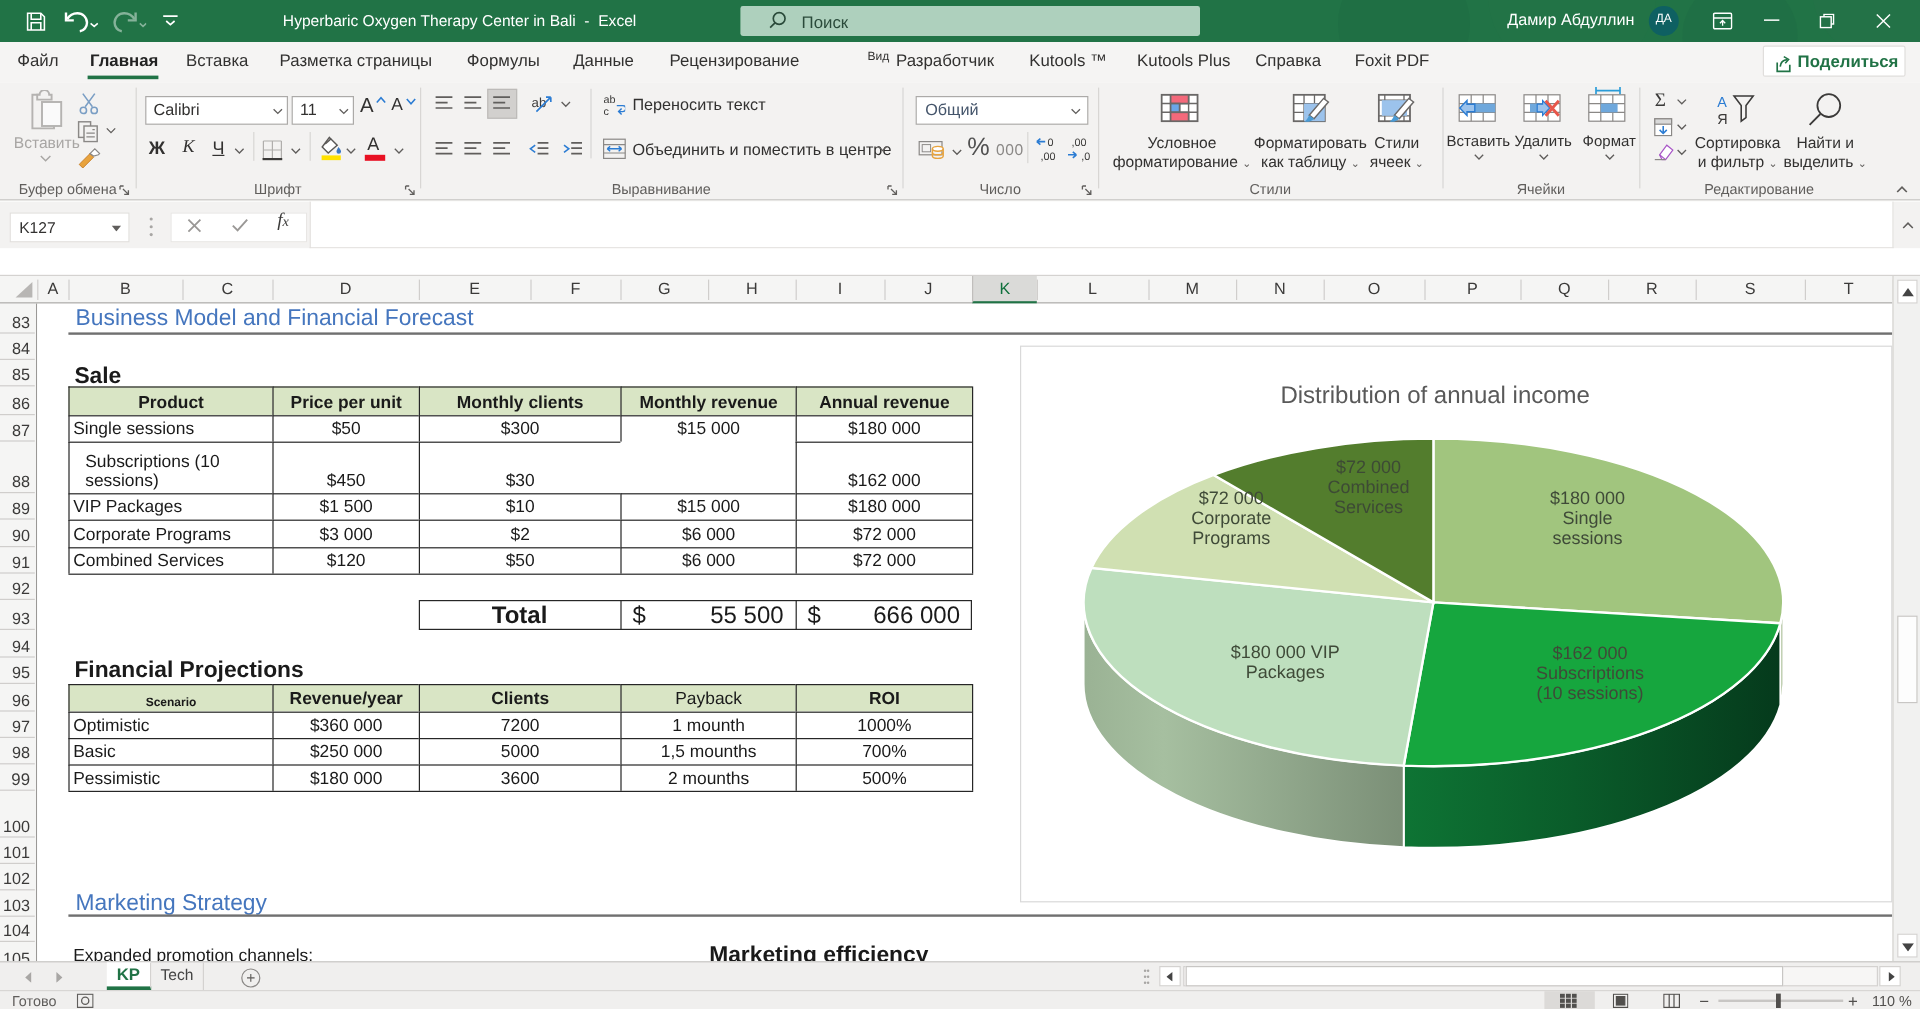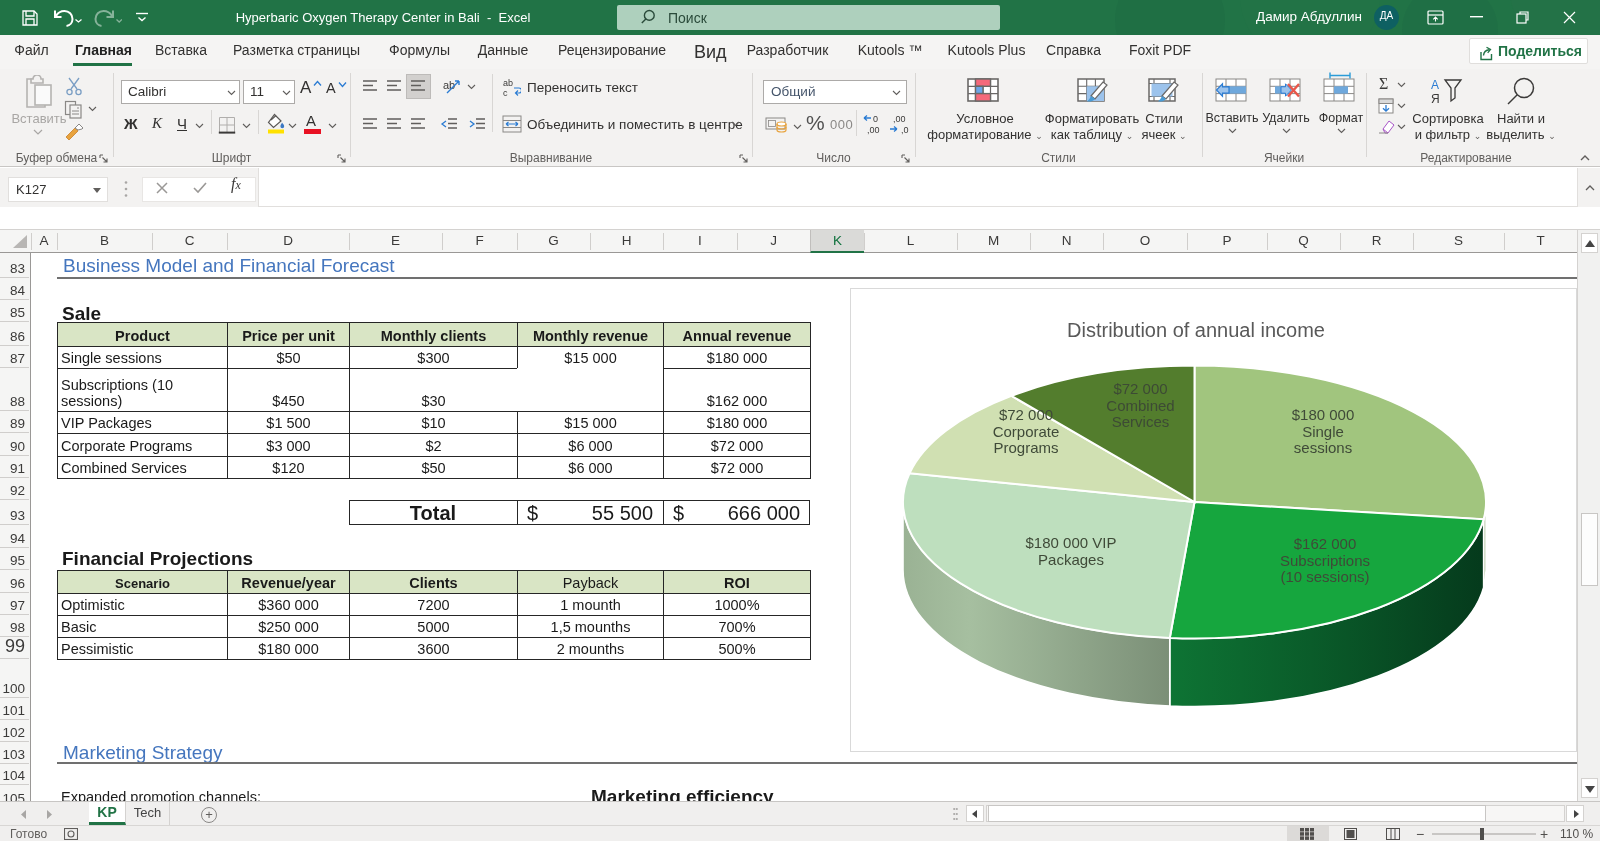--- a/index.html
+++ b/index.html
@@ -61,21 +61,21 @@
 </div>
 <div class="ab" style="left:0;top:35px;width:1600px;height:34px;background:#f5f4f3">
     <div class="ab" style="left:13px;top:7px;width:37px;text-align:center;font-size:14px;color:#323130">Файл</div>
     <div class="ab" style="left:75px;top:7px;width:55px;text-align:center;font-size:14px;font-weight:bold;color:#222">Главная</div>
     <div class="ab" style="left:73px;top:28px;width:59px;height:3px;background:#217346"></div>
     <div class="ab" style="left:155px;top:7px;width:48px;text-align:center;font-size:14px;color:#323130">Вставка</div>
     <div class="ab" style="left:231px;top:7px;width:131px;text-align:center;font-size:14px;color:#323130">Разметка страницы</div>
     <div class="ab" style="left:387px;top:7px;width:65px;text-align:center;font-size:14px;color:#323130">Формулы</div>
     <div class="ab" style="left:477px;top:7px;width:52px;text-align:center;font-size:14px;color:#323130">Данные</div>
     <div class="ab" style="left:555px;top:7px;width:114px;text-align:center;font-size:14px;color:#323130">Рецензирование</div>
-    <div class="ab" style="left:694px;top:7px;width:25px;text-align:center;font-size:18px;color:#323130">Вид</div>
+    <div class="ab" style="left:716px;top:7px;width:25px;text-align:right;font-size:10px;color:#323130">Вид</div>
     <div class="ab" style="left:742px;top:7px;width:91px;text-align:center;font-size:14px;color:#323130">Разработчик</div>
     <div class="ab" style="left:855px;top:7px;width:70px;text-align:center;font-size:14px;color:#323130">Kutools ™</div>
     <div class="ab" style="left:941px;top:7px;width:91px;text-align:center;font-size:14px;color:#323130">Kutools Plus</div>
     <div class="ab" style="left:1044px;top:7px;width:59px;text-align:center;font-size:14px;color:#323130">Справка</div>
     <div class="ab" style="left:1124px;top:7px;width:72px;text-align:center;font-size:14px;color:#323130">Foxit PDF</div>
     <div class="ab" style="left:1469px;top:3px;width:119px;height:26px;background:#fff;border:1px solid #e0dedc;border-radius:2px">
  <svg class="ab" style="left:8px;top:5px" width="17" height="17" viewBox="0 0 17 17" fill="none" stroke="#217346" stroke-width="1.4">
   <path d="M3 8 v7.5 h10.5 V10"></path>
   <path d="M5.5 11.5 c0.3-3.5 2.5-5.5 6-5.8" fill="none"></path>
   <path d="M8.5 3.2 L12.5 5.5 L9.7 8.8" fill="none" stroke-width="1.3"></path>
@@ -471,21 +471,21 @@
     <div class="ab" style="left:0;top:158px;width:29px;height:22px;border-bottom:1px solid #d0cecc;color:#3b3a39;font-size:13.5px;text-align:right;display:flex;align-items:flex-end;justify-content:flex-end;padding:0 4px 1px 0">89</div>
     <div class="ab" style="left:0;top:180px;width:29px;height:22.5px;border-bottom:1px solid #d0cecc;color:#3b3a39;font-size:13.5px;text-align:right;display:flex;align-items:flex-end;justify-content:flex-end;padding:0 4px 1px 0">90</div>
     <div class="ab" style="left:0;top:202.5px;width:29px;height:22.0px;border-bottom:1px solid #d0cecc;color:#3b3a39;font-size:13.5px;text-align:right;display:flex;align-items:flex-end;justify-content:flex-end;padding:0 4px 1px 0">91</div>
     <div class="ab" style="left:0;top:224.5px;width:29px;height:22.5px;border-bottom:1px solid #d0cecc;color:#3b3a39;font-size:13.5px;text-align:right;display:flex;align-items:flex-end;justify-content:flex-end;padding:0 4px 1px 0">92</div>
     <div class="ab" style="left:0;top:247px;width:29px;height:24.5px;border-bottom:1px solid #d0cecc;color:#3b3a39;font-size:13.5px;text-align:right;display:flex;align-items:flex-end;justify-content:flex-end;padding:0 4px 1px 0">93</div>
     <div class="ab" style="left:0;top:271.5px;width:29px;height:23.0px;border-bottom:1px solid #d0cecc;color:#3b3a39;font-size:13.5px;text-align:right;display:flex;align-items:flex-end;justify-content:flex-end;padding:0 4px 1px 0">94</div>
     <div class="ab" style="left:0;top:294.5px;width:29px;height:22.5px;border-bottom:1px solid #d0cecc;color:#3b3a39;font-size:13.5px;text-align:right;display:flex;align-items:flex-end;justify-content:flex-end;padding:0 4px 1px 0">95</div>
     <div class="ab" style="left:0;top:317px;width:29px;height:22.5px;border-bottom:1px solid #d0cecc;color:#3b3a39;font-size:13.5px;text-align:right;display:flex;align-items:flex-end;justify-content:flex-end;padding:0 4px 1px 0">96</div>
     <div class="ab" style="left:0;top:339.5px;width:29px;height:22.0px;border-bottom:1px solid #d0cecc;color:#3b3a39;font-size:13.5px;text-align:right;display:flex;align-items:flex-end;justify-content:flex-end;padding:0 4px 1px 0">97</div>
     <div class="ab" style="left:0;top:361.5px;width:29px;height:22.0px;border-bottom:1px solid #d0cecc;color:#3b3a39;font-size:13.5px;text-align:center;display:flex;align-items:flex-end;justify-content:flex-end;padding:0 4px 1px 0">98</div>
-    <div class="ab" style="left:0;top:383.5px;width:29px;height:22.5px;border-bottom:1px solid #d0cecc;color:#3b3a39;font-size:18px;text-align:right;display:flex;align-items:flex-end;justify-content:flex-end;padding:0 4px 1px 0">99</div>
+    <div class="ab" style="left:0;top:383.5px;width:29px;height:22.5px;border-bottom:1px solid #d0cecc;color:#3b3a39;font-size:14px;text-align:right;display:flex;align-items:flex-end;justify-content:flex-end;padding:0 4px 1px 0">99</div>
     <div class="ab" style="left:0;top:406px;width:29px;height:39px;border-bottom:1px solid #d0cecc;color:#3b3a39;font-size:13.5px;text-align:right;display:flex;align-items:flex-end;justify-content:flex-end;padding:0 4px 1px 0">100</div>
     <div class="ab" style="left:0;top:445px;width:29px;height:22px;border-bottom:1px solid #d0cecc;color:#3b3a39;font-size:13.5px;text-align:right;display:flex;align-items:flex-end;justify-content:flex-end;padding:0 4px 1px 0">101</div>
     <div class="ab" style="left:0;top:467px;width:29px;height:21.5px;border-bottom:1px solid #d0cecc;color:#3b3a39;font-size:13.5px;text-align:right;display:flex;align-items:flex-end;justify-content:flex-end;padding:0 4px 1px 0">102</div>
     <div class="ab" style="left:0;top:488.5px;width:29px;height:22.0px;border-bottom:1px solid #d0cecc;color:#3b3a39;font-size:13.5px;text-align:right;display:flex;align-items:flex-end;justify-content:flex-end;padding:0 4px 1px 0">103</div>
     <div class="ab" style="left:0;top:510.5px;width:29px;height:21.5px;border-bottom:1px solid #d0cecc;color:#3b3a39;font-size:13.5px;text-align:right;display:flex;align-items:flex-end;justify-content:flex-end;padding:0 4px 1px 0">104</div>
     <div class="ab" style="left:0;top:532px;width:29px;height:23px;border-bottom:1px solid #d0cecc;color:#3b3a39;font-size:13.5px;text-align:right;display:flex;align-items:flex-end;justify-content:flex-end;padding:0 4px 1px 0">105</div>
   </div>
 <div class="ab" style="left:31px;top:253px;width:1546px;height:548px;background:#fff;overflow:hidden">
     <div class="ab" style="left:32px;top:2px;font-size:19px;color:#4576be">Business Model and Financial Forecast</div>
     <div class="ab" style="left:26px;top:24px;width:1520px;height:1.5px;background:#707070"></div>
@@ -493,21 +493,21 @@
     <div class="ab" style="left:26px;top:69px;width:170px;height:23.5px;border-left:1px solid #262626;border-top:1px solid #262626;font-size:14.5px;color:#1a1a1a;display:flex;align-items:flex-end;padding-bottom:2px;font-weight:bold;background:#d9e5c5;justify-content:center;">Product</div>
     <div class="ab" style="left:196px;top:69px;width:122px;height:23.5px;border-left:1px solid #262626;border-top:1px solid #262626;font-size:14.5px;color:#1a1a1a;display:flex;align-items:flex-end;padding-bottom:2px;font-weight:bold;background:#d9e5c5;justify-content:center;">Price per unit</div>
     <div class="ab" style="left:318px;top:69px;width:168px;height:23.5px;border-left:1px solid #262626;border-top:1px solid #262626;font-size:14.5px;color:#1a1a1a;display:flex;align-items:flex-end;padding-bottom:2px;font-weight:bold;background:#d9e5c5;justify-content:center;">Monthly clients</div>
     <div class="ab" style="left:486px;top:69px;width:146px;height:23.5px;border-left:1px solid #262626;border-top:1px solid #262626;font-size:14.5px;color:#1a1a1a;display:flex;align-items:flex-end;padding-bottom:2px;font-weight:bold;background:#d9e5c5;justify-content:center;">Monthly revenue</div>
     <div class="ab" style="left:632px;top:69px;width:147px;height:23.5px;border-left:1px solid #262626;border-top:1px solid #262626;font-size:14.5px;color:#1a1a1a;display:flex;align-items:flex-end;padding-bottom:2px;font-weight:bold;background:#d9e5c5;justify-content:center;">Annual revenue</div>
     <div class="ab" style="left:26px;top:92.5px;width:170px;height:22.5px;border-left:1px solid #262626;border-top:1px solid #262626;font-size:14.5px;color:#1a1a1a;display:flex;align-items:flex-end;padding-bottom:2px;background:#fff;justify-content:flex-start;padding-left:3px;">Single sessions</div>
     <div class="ab" style="left:196px;top:92.5px;width:122px;height:22.5px;border-left:1px solid #262626;border-top:1px solid #262626;font-size:14.5px;color:#1a1a1a;display:flex;align-items:flex-end;padding-bottom:2px;background:#fff;justify-content:center;">$50</div>
     <div class="ab" style="left:318px;top:92.5px;width:168px;height:22.5px;border-left:1px solid #262626;border-top:1px solid #262626;font-size:14.5px;color:#1a1a1a;display:flex;align-items:flex-end;padding-bottom:2px;background:#fff;justify-content:center;">$300</div>
     <div class="ab" style="left:486px;top:92.5px;width:146px;height:22.5px;border-left:1px solid #262626;border-top:1px solid #262626;font-size:14.5px;color:#1a1a1a;display:flex;align-items:flex-end;padding-bottom:2px;background:#fff;justify-content:center;">$15 000</div>
     <div class="ab" style="left:632px;top:92.5px;width:147px;height:22.5px;border-left:1px solid #262626;border-top:1px solid #262626;font-size:14.5px;color:#1a1a1a;display:flex;align-items:flex-end;padding-bottom:2px;background:#fff;justify-content:center;">$180 000</div>
-    <div class="ab" style="left:26px;top:115px;width:170px;height:43px;border-left:1px solid #262626;border-top:1px solid #262626;font-size:14.5px;color:#1a1a1a;display:flex;align-items:flex-end;padding-bottom:2px;background:#fff;justify-content:flex-start;padding-left:3px;">Subscriptions (10 sessions)</div>
+    <div class="ab" style="left:26px;top:115px;width:170px;height:43px;border-left:1px solid #262626;border-top:1px solid #262626;font-size:14.5px;color:#1a1a1a;display:flex;align-items:flex-end;padding-bottom:2px;background:#fff;justify-content:flex-start;padding-left:13px;">Subscriptions (10 sessions)</div>
     <div class="ab" style="left:196px;top:115px;width:122px;height:43px;border-left:1px solid #262626;border-top:1px solid #262626;font-size:14.5px;color:#1a1a1a;display:flex;align-items:flex-end;padding-bottom:2px;background:#fff;justify-content:center;">$450</div>
     <div class="ab" style="left:318px;top:115px;width:168px;height:43px;border-left:1px solid #262626;border-top:1px solid #262626;font-size:14.5px;color:#1a1a1a;display:flex;align-items:flex-end;padding-bottom:2px;background:#fff;justify-content:center;">$30</div>
     <div class="ab" style="left:632px;top:115px;width:147px;height:43px;border-left:1px solid #262626;border-top:1px solid #262626;font-size:14.5px;color:#1a1a1a;display:flex;align-items:flex-end;padding-bottom:2px;background:#fff;justify-content:center;">$162 000</div>
     <div class="ab" style="left:26px;top:158px;width:170px;height:22px;border-left:1px solid #262626;border-top:1px solid #262626;font-size:14.5px;color:#1a1a1a;display:flex;align-items:flex-end;padding-bottom:2px;background:#fff;justify-content:flex-start;padding-left:3px;">VIP Packages</div>
     <div class="ab" style="left:196px;top:158px;width:122px;height:22px;border-left:1px solid #262626;border-top:1px solid #262626;font-size:14.5px;color:#1a1a1a;display:flex;align-items:flex-end;padding-bottom:2px;background:#fff;justify-content:center;">$1 500</div>
     <div class="ab" style="left:318px;top:158px;width:168px;height:22px;border-left:1px solid #262626;border-top:1px solid #262626;font-size:14.5px;color:#1a1a1a;display:flex;align-items:flex-end;padding-bottom:2px;background:#fff;justify-content:center;">$10</div>
     <div class="ab" style="left:486px;top:158px;width:146px;height:22px;border-left:1px solid #262626;border-top:1px solid #262626;font-size:14.5px;color:#1a1a1a;display:flex;align-items:flex-end;padding-bottom:2px;background:#fff;justify-content:center;">$15 000</div>
     <div class="ab" style="left:632px;top:158px;width:147px;height:22px;border-left:1px solid #262626;border-top:1px solid #262626;font-size:14.5px;color:#1a1a1a;display:flex;align-items:flex-end;padding-bottom:2px;background:#fff;justify-content:center;">$180 000</div>
     <div class="ab" style="left:26px;top:180px;width:170px;height:22.5px;border-left:1px solid #262626;border-top:1px solid #262626;font-size:14.5px;color:#1a1a1a;display:flex;align-items:flex-end;padding-bottom:2px;background:#fff;justify-content:flex-start;padding-left:3px;">Corporate Programs</div>
     <div class="ab" style="left:196px;top:180px;width:122px;height:22.5px;border-left:1px solid #262626;border-top:1px solid #262626;font-size:14.5px;color:#1a1a1a;display:flex;align-items:flex-end;padding-bottom:2px;background:#fff;justify-content:center;">$3 000</div>
@@ -523,21 +523,21 @@
     <div class="ab" style="left:779px;top:69px;width:1px;height:155.5px;background:#262626"></div>
     <div class="ab" style="left:318px;top:247px;width:461px;height:24.5px;border:1px solid #262626"></div>
 <div class="ab" style="left:486px;top:247px;width:1px;height:24.5px;background:#262626"></div>
 <div class="ab" style="left:632px;top:247px;width:1px;height:24.5px;background:#262626"></div>
 <div class="ab" style="left:318px;top:248px;width:168px;height:22px;font-size:20px;font-weight:bold;color:#1a1a1a;text-align:center;line-height:24px">Total</div>
 <div class="ab" style="left:496px;top:248px;font-size:20px;color:#1a1a1a;line-height:24px">$</div>
 <div class="ab" style="left:486px;top:248px;width:136px;font-size:20px;color:#1a1a1a;text-align:right;line-height:24px">55 500</div>
 <div class="ab" style="left:642px;top:248px;font-size:20px;color:#1a1a1a;line-height:24px">$</div>
 <div class="ab" style="left:632px;top:248px;width:137px;font-size:20px;color:#1a1a1a;text-align:right;line-height:24px">666 000</div>
 <div class="ab" style="left:31px;top:295px;font-size:19px;font-weight:bold;color:#1a1a1a">Financial Projections</div>
-    <div class="ab" style="left:26px;top:317px;width:170px;height:22.5px;border-left:1px solid #262626;border-top:1px solid #262626;font-size:13px;color:#1a1a1a;display:flex;align-items:flex-end;padding-bottom:2px;font-weight:bold;background:#d9e5c5;justify-content:center;">Scenario</div>
+    <div class="ab" style="left:26px;top:317px;width:170px;height:22.5px;border-left:1px solid #262626;border-top:1px solid #262626;font-size:10px;color:#1a1a1a;display:flex;align-items:flex-end;padding-bottom:2px;font-weight:bold;background:#d9e5c5;justify-content:center;">Scenario</div>
     <div class="ab" style="left:196px;top:317px;width:122px;height:22.5px;border-left:1px solid #262626;border-top:1px solid #262626;font-size:14.5px;color:#1a1a1a;display:flex;align-items:flex-end;padding-bottom:2px;font-weight:bold;background:#d9e5c5;justify-content:center;">Revenue/year</div>
     <div class="ab" style="left:318px;top:317px;width:168px;height:22.5px;border-left:1px solid #262626;border-top:1px solid #262626;font-size:14.5px;color:#1a1a1a;display:flex;align-items:flex-end;padding-bottom:2px;font-weight:bold;background:#d9e5c5;justify-content:center;">Clients</div>
     <div class="ab" style="left:486px;top:317px;width:146px;height:22.5px;border-left:1px solid #262626;border-top:1px solid #262626;font-size:14.5px;color:#1a1a1a;display:flex;align-items:flex-end;padding-bottom:2px;font-weight:normal;background:#d9e5c5;justify-content:center;">Payback</div>
     <div class="ab" style="left:632px;top:317px;width:147px;height:22.5px;border-left:1px solid #262626;border-top:1px solid #262626;font-size:14.5px;color:#1a1a1a;display:flex;align-items:flex-end;padding-bottom:2px;font-weight:bold;background:#d9e5c5;justify-content:center;">ROI</div>
     <div class="ab" style="left:26px;top:339.5px;width:170px;height:22.0px;border-left:1px solid #262626;border-top:1px solid #262626;font-size:14.5px;color:#1a1a1a;display:flex;align-items:flex-end;padding-bottom:2px;background:#fff;justify-content:flex-start;padding-left:3px;">Optimistic</div>
     <div class="ab" style="left:196px;top:339.5px;width:122px;height:22.0px;border-left:1px solid #262626;border-top:1px solid #262626;font-size:14.5px;color:#1a1a1a;display:flex;align-items:flex-end;padding-bottom:2px;background:#fff;justify-content:center;">$360 000</div>
     <div class="ab" style="left:318px;top:339.5px;width:168px;height:22.0px;border-left:1px solid #262626;border-top:1px solid #262626;font-size:14.5px;color:#1a1a1a;display:flex;align-items:flex-end;padding-bottom:2px;background:#fff;justify-content:center;">7200</div>
     <div class="ab" style="left:486px;top:339.5px;width:146px;height:22.0px;border-left:1px solid #262626;border-top:1px solid #262626;font-size:14.5px;color:#1a1a1a;display:flex;align-items:flex-end;padding-bottom:2px;background:#fff;justify-content:center;">1 mounth</div>
     <div class="ab" style="left:632px;top:339.5px;width:147px;height:22.0px;border-left:1px solid #262626;border-top:1px solid #262626;font-size:14.5px;color:#1a1a1a;display:flex;align-items:flex-end;padding-bottom:2px;background:#fff;justify-content:center;">1000%</div>
     <div class="ab" style="left:26px;top:361.5px;width:170px;height:22.0px;border-left:1px solid #262626;border-top:1px solid #262626;font-size:14.5px;color:#1a1a1a;display:flex;align-items:flex-end;padding-bottom:2px;background:#fff;justify-content:flex-start;padding-left:3px;">Basic</div>

